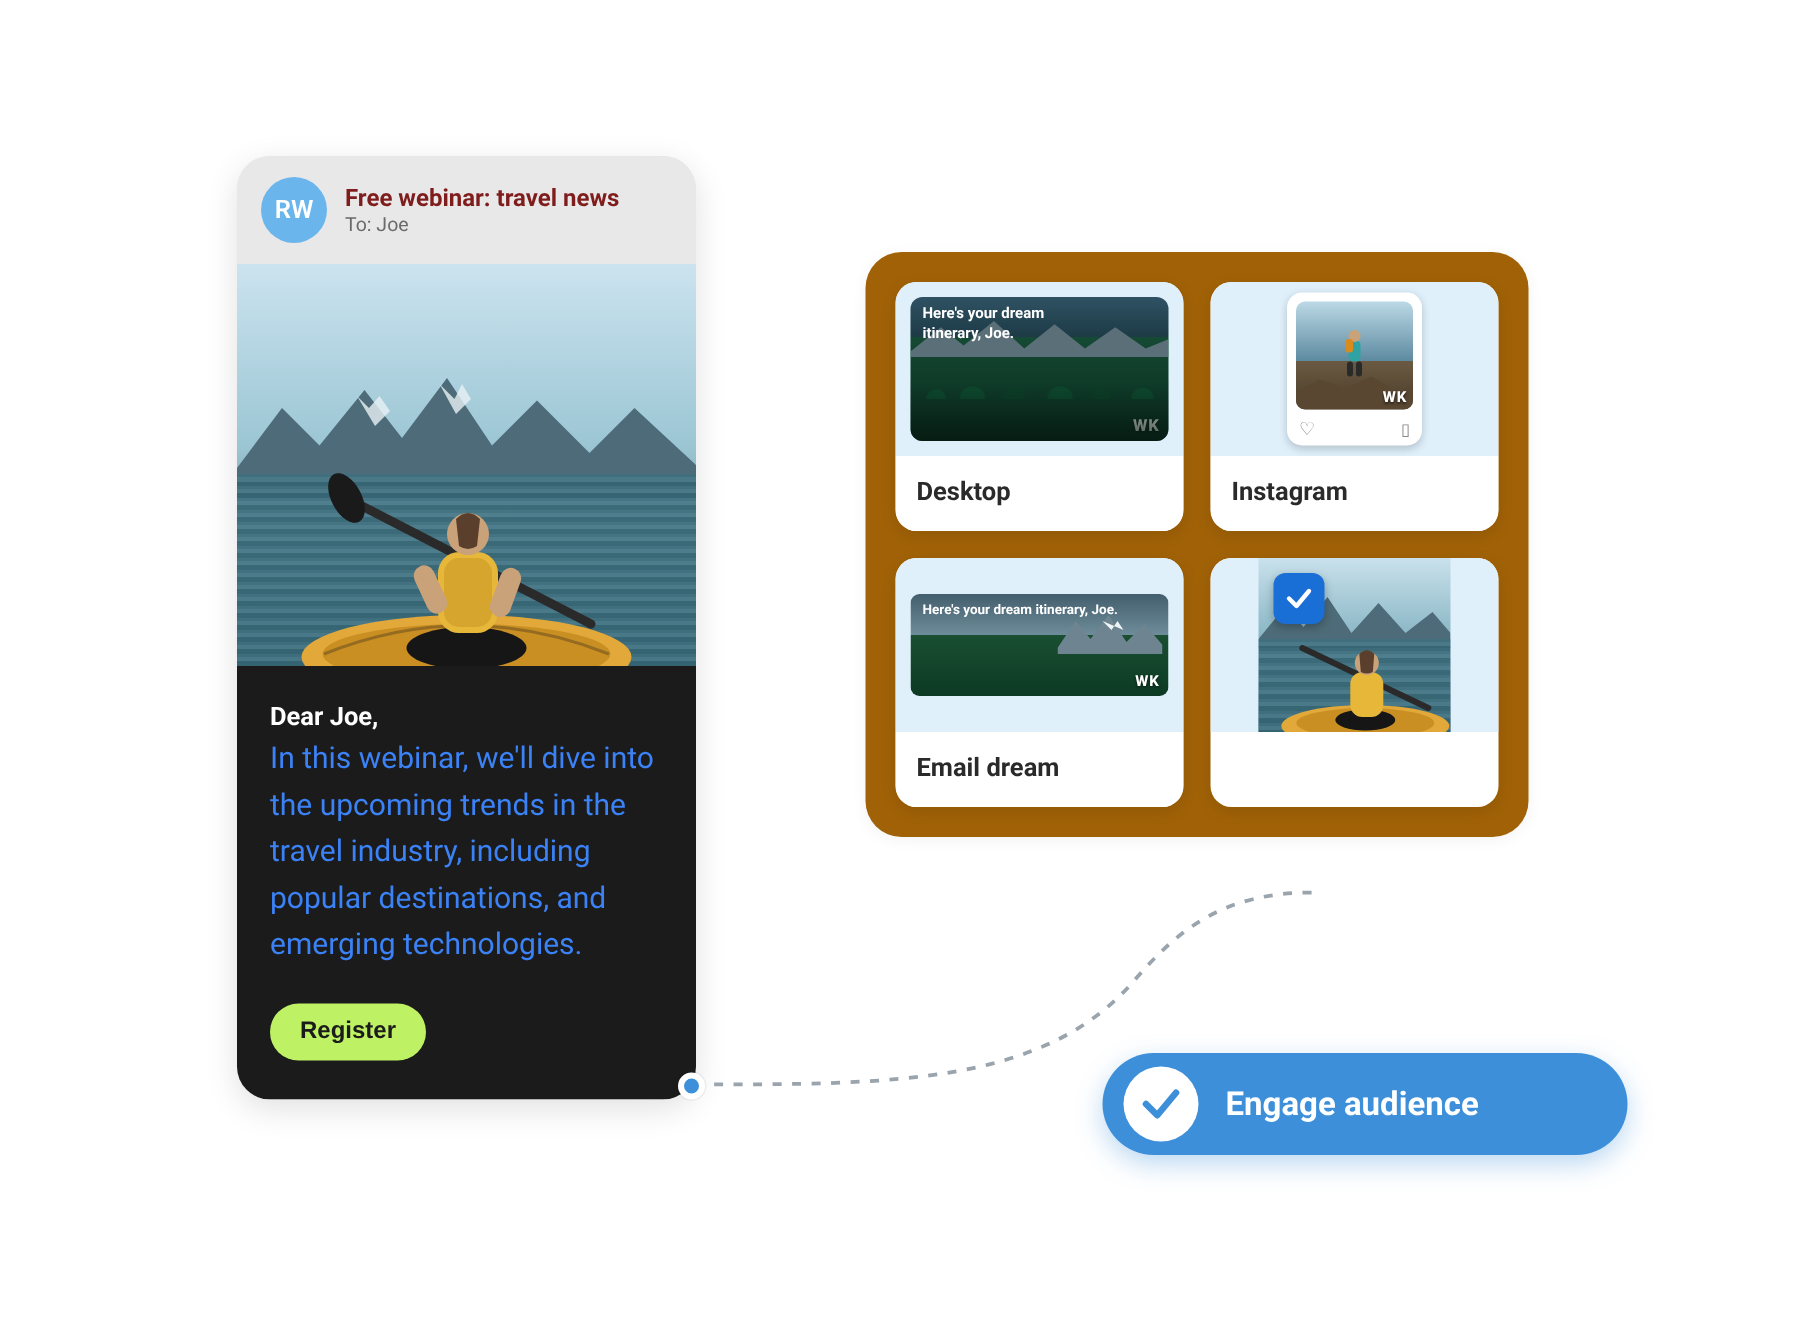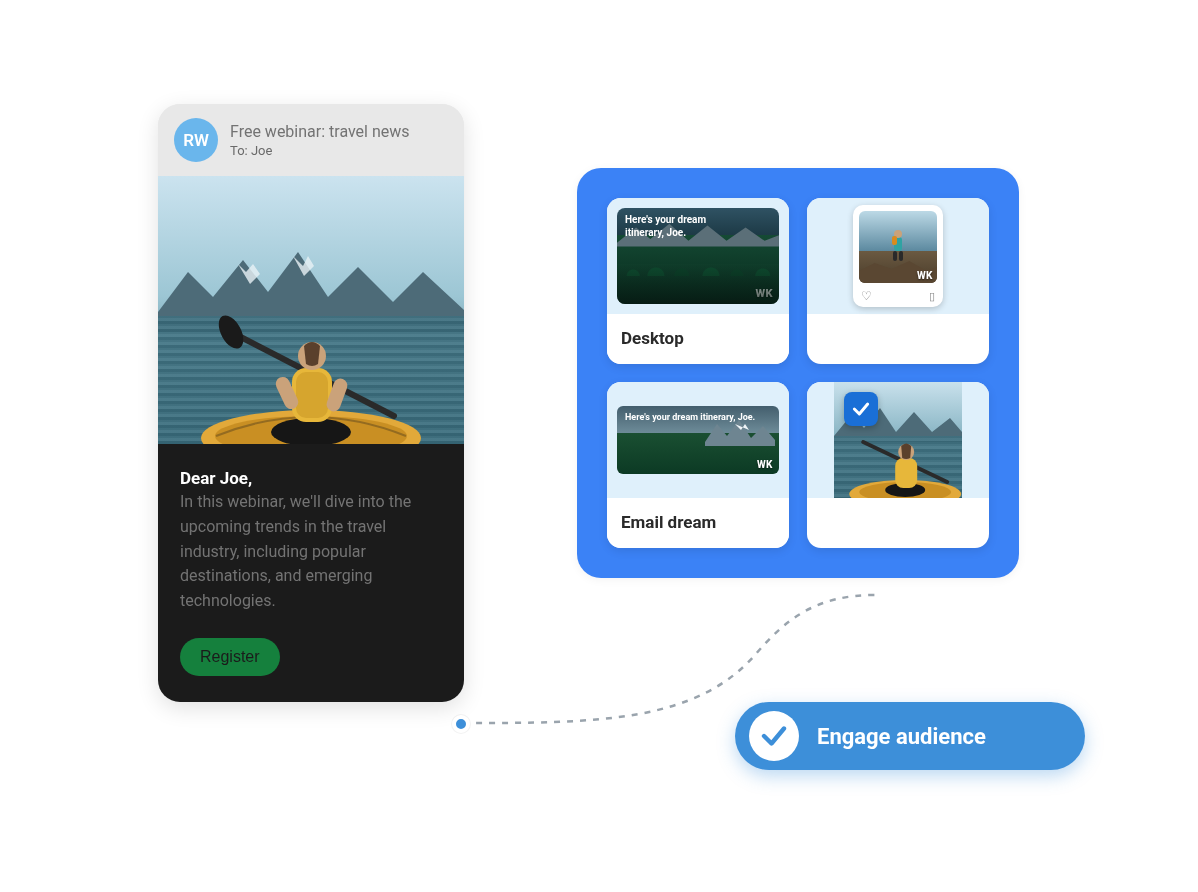--- a/index.html
+++ b/index.html
@@ -33,21 +33,21 @@
   .avatar {
     width: 44px; height: 44px;
     border-radius: 50%;
     background: #6ab6ec;
     color: #fff;
     font-weight: 600;
     font-size: 17px;
     display: flex; align-items: center; justify-content: center;
   }
   .phone-titles { display: flex; flex-direction: column; }
-  .phone-title { font-weight: 400; font-size: 16px; color: #737373; }
+  .phone-title { font-weight: 700; font-size: 16px; color: #7f1d1d; }
   .phone-to { font-size: 13px; color: #6a6a6a; margin-top: 2px; }
 
   .hero-image {
     width: 100%; height: 268px; position: relative;
     background: linear-gradient(to bottom, #cbe3ef 0%, #9cc6d4 45%, #2f5b6a 100%);
     overflow: hidden;
   }
   .mountains {
     position: absolute; left: 0; right: 0; top: 66px; height: 90px;
   }
@@ -67,26 +67,26 @@
     width: 230px; height: 160px;
   }
   .kayak svg { width:100%; height:100%; display:block; }
 
   .phone-body {
     background: #1b1b1b;
     color: #fff;
     padding: 24px 22px 26px;
   }
   .dear { font-weight: 700; font-size: 17px; margin-bottom: 2px; }
-  .para { font-size: 16px; line-height: 1.55; color: #737373; }
+  .para { font-size: 20px; line-height: 1.55; color: #3b82f6; }
   .register-btn {
     margin-top: 24px;
     display: inline-block;
-    background: #15803d; color: #1b1b1b;
-    font-weight: 400; font-size: 16px;
+    background: #bef264; color: #1b1b1b;
+    font-weight: 700; font-size: 16px;
     padding: 10px 20px;
     border-radius: 22px;
     border: none;
     cursor: pointer;
   }
 
   
   .connector {
     position: absolute;
     left: 455px; top: 595px;
@@ -99,23 +99,23 @@
     width: 18px; height: 18px; border-radius:50%;
     background:#3d8fd9; border: 4px solid #fff;
     box-shadow: 0 0 0 1px rgba(0,0,0,.05);
   }
 
   
   .asset-panel {
     position: absolute;
     left: 577px; top: 168px;
     width: 442px;
-    background: #3b82f6;
+    background: #a16207;
     border-radius: 24px;
-    padding: 30px;
+    padding: 20px;
     box-shadow: 0 2px 10px rgba(0,0,0,.05);
   }
   .asset-grid {
     display: grid;
     grid-template-columns: 1fr 1fr;
     gap: 18px;
   }
   .asset-card {
     background: #fff;
     border-radius: 14px;
@@ -328,20 +328,21 @@
                 <rect x="12" y="22" width="4" height="10" rx="2" fill="#2a2a2a"></rect>
                 <rect x="5" y="7" width="5" height="9" rx="2" fill="#d98b1e"></rect>
               </svg>
             </div>
             <div class="wk-mark" style="bottom:2px; right:4px; font-size:10px;">WK</div>
           </div>
           <span class="insta-like">♡</span>
           <span class="insta-save">▯</span>
         </div>
       </div>
+      <div class="asset-label">Instagram</div>
     </div>
 
     <div class="asset-card">
       <div class="asset-thumb">
         <div class="banner-wrap">
           <div class="banner-scene"></div>
           <div class="banner-mountains">
             <svg viewBox="0 0 70 30" preserveAspectRatio="none">
               <path d="M0 26 L12 8 L22 20 L34 4 L46 22 L58 10 L70 24 L70 30 L0 30 Z" fill="#6e8591"></path>
               <path d="M30 8 L36 14 L40 8 L44 14 Z" fill="#eef4f7"></path>

